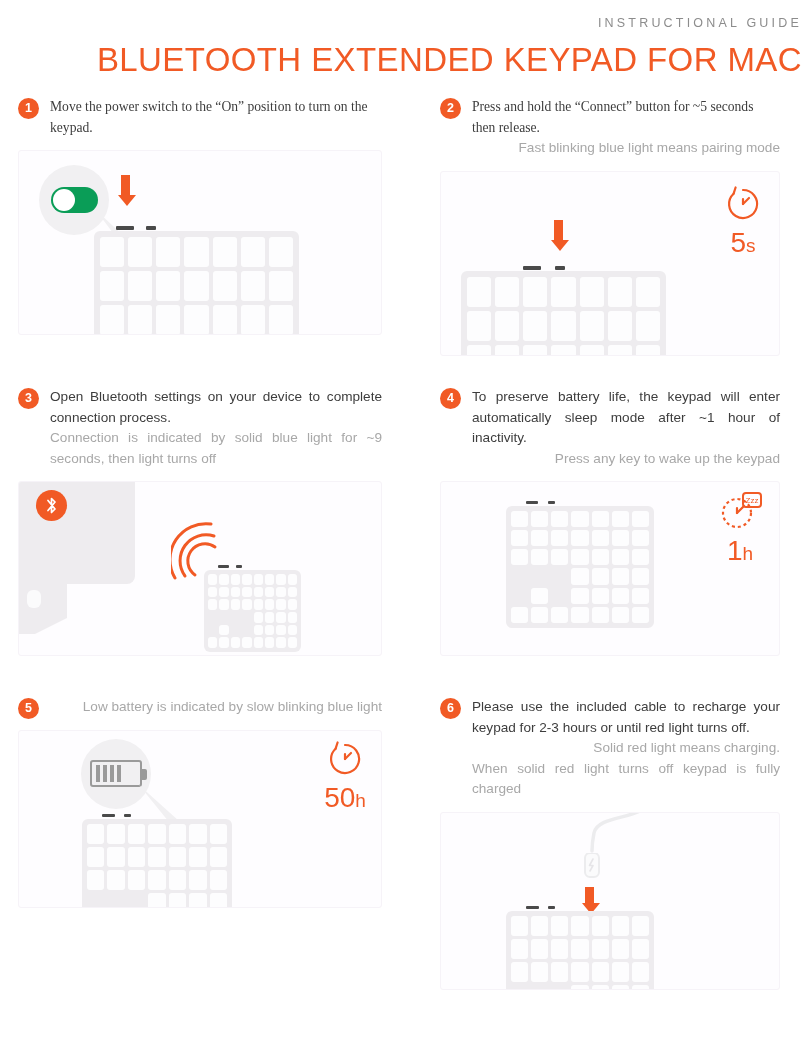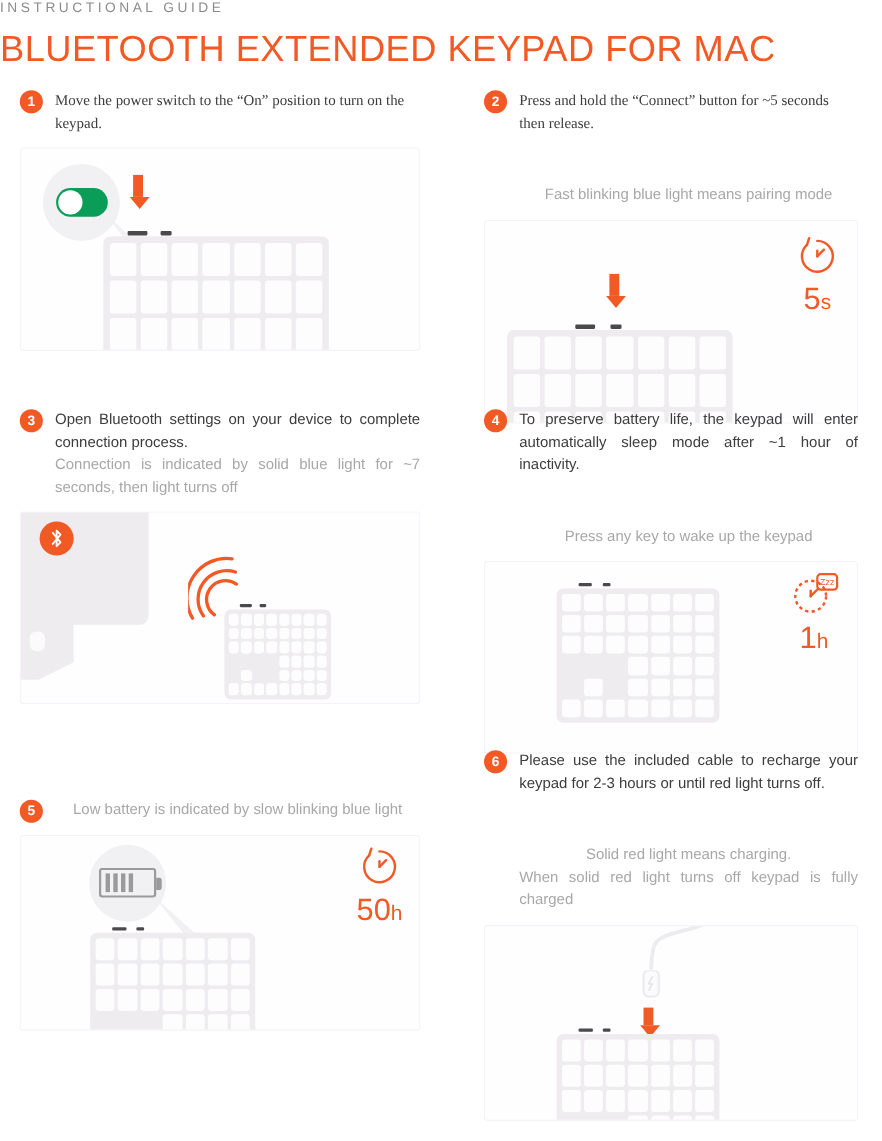--- a/index.html
+++ b/index.html
@@ -6,21 +6,21 @@
   body {
     width: 802px;
     height: 1037px;
     background: #ffffff;
     font-family: "Liberation Sans", sans-serif;
     overflow: hidden;
     position: relative;
   }
 
   
-  .header { text-align: left; }
+  .header { text-align: right; padding-top: 16px; }
   .eyebrow {
     font-size: 12.5px;
     letter-spacing: 3.2px;
     color: #8c8c8c;
     font-weight: 400;
   }
   .title {
     font-size: 33px;
     letter-spacing: 0.4px;
     color: #f15a25;
@@ -59,21 +59,21 @@
     color: #3d3d3d;
     text-align: justify;
   }
   .primary.nojustify { text-align: left; font-family: Liberation Serif, serif; }
   .secondary {
     font-size: 13.6px;
     line-height: 20.5px;
     color: #a8a8a8;
     text-align: justify;
   }
-  .secondary.nojustify { text-align: center; margin-top: 45px; }
+  .secondary.nojustify { text-align: right; }
 
   
   .panel {
     position: relative;
     margin-top: 12px;
     background: #fefdff;
     border: 1px solid #f6f3f8;
     border-radius: 3px;
     overflow: hidden;
   }
@@ -314,21 +314,21 @@
         </div>
         <div class="label"><span>5</span><span class="unit">s</span></div>
       </div>
     </div>
   </div>
 
   <div class="step">
     <div class="step-head">
       <div class="badge">3</div>
       <div class="primary">Open Bluetooth settings on your device to complete connection process.</div>
-      <div class="secondary">Connection is indicated by solid blue light for ~7 seconds, then light turns off</div>
+      <div class="secondary">Connection is indicated by solid blue light for ~9 seconds, then light turns off</div>
     </div>
     <div class="panel p3">
 
       <div class="monitor" style="left:-12px; top:-6px; width:130px; height:160px;">
         <div class="screen" style="left:0; top:0; width:128px; height:108px;"></div>
         <svg width="130" height="70" style="position:absolute; left:-12px; top:100px;">
           <path d="M12 0 H72 V42 L40 58 H12 Z" fill="#eeecef"></path>
           <rect x="32" y="14" width="14" height="18" rx="6" fill="#fbfbfc"></rect>
         </svg>
       </div>

